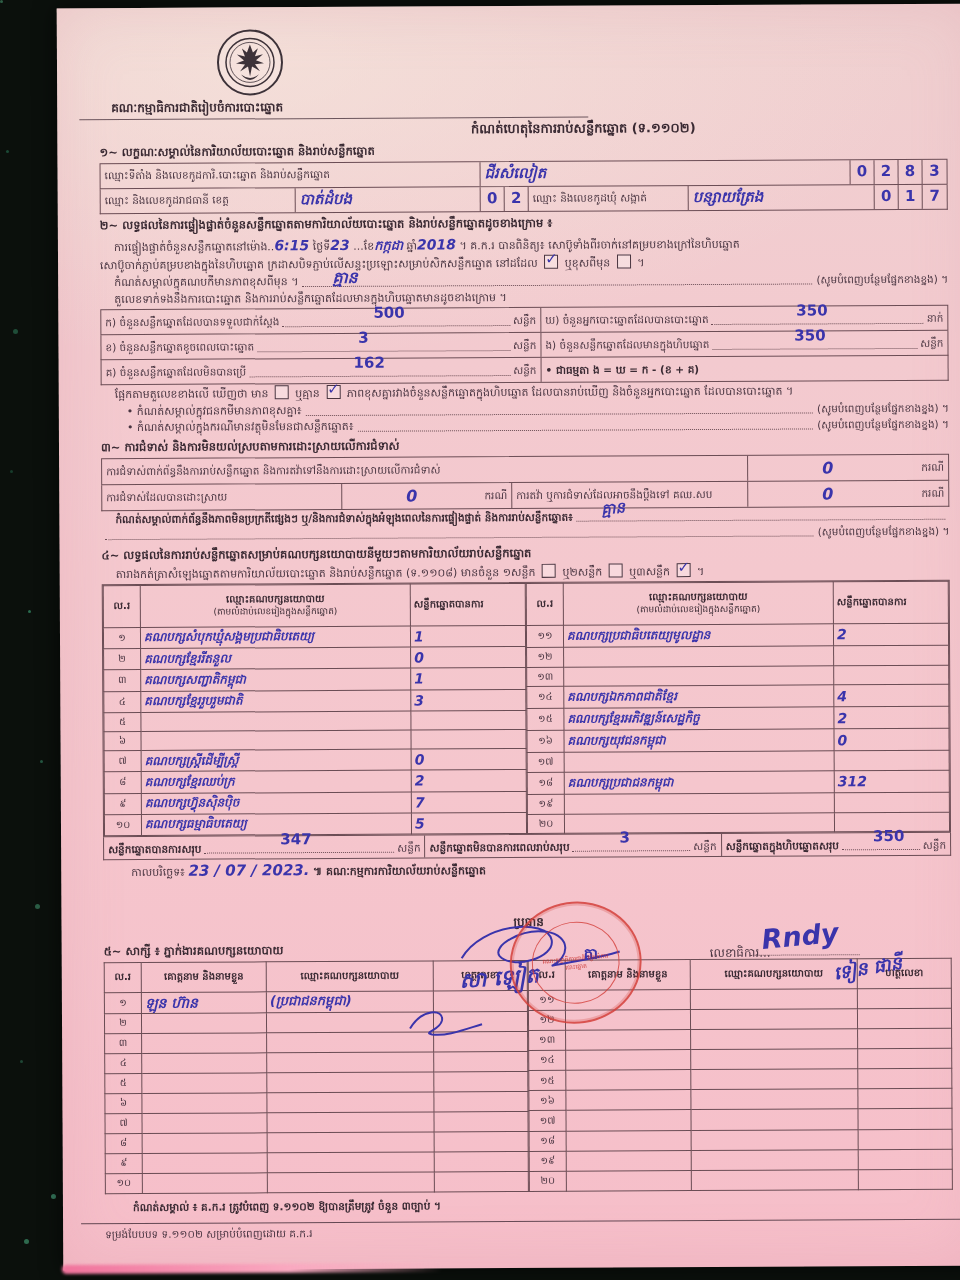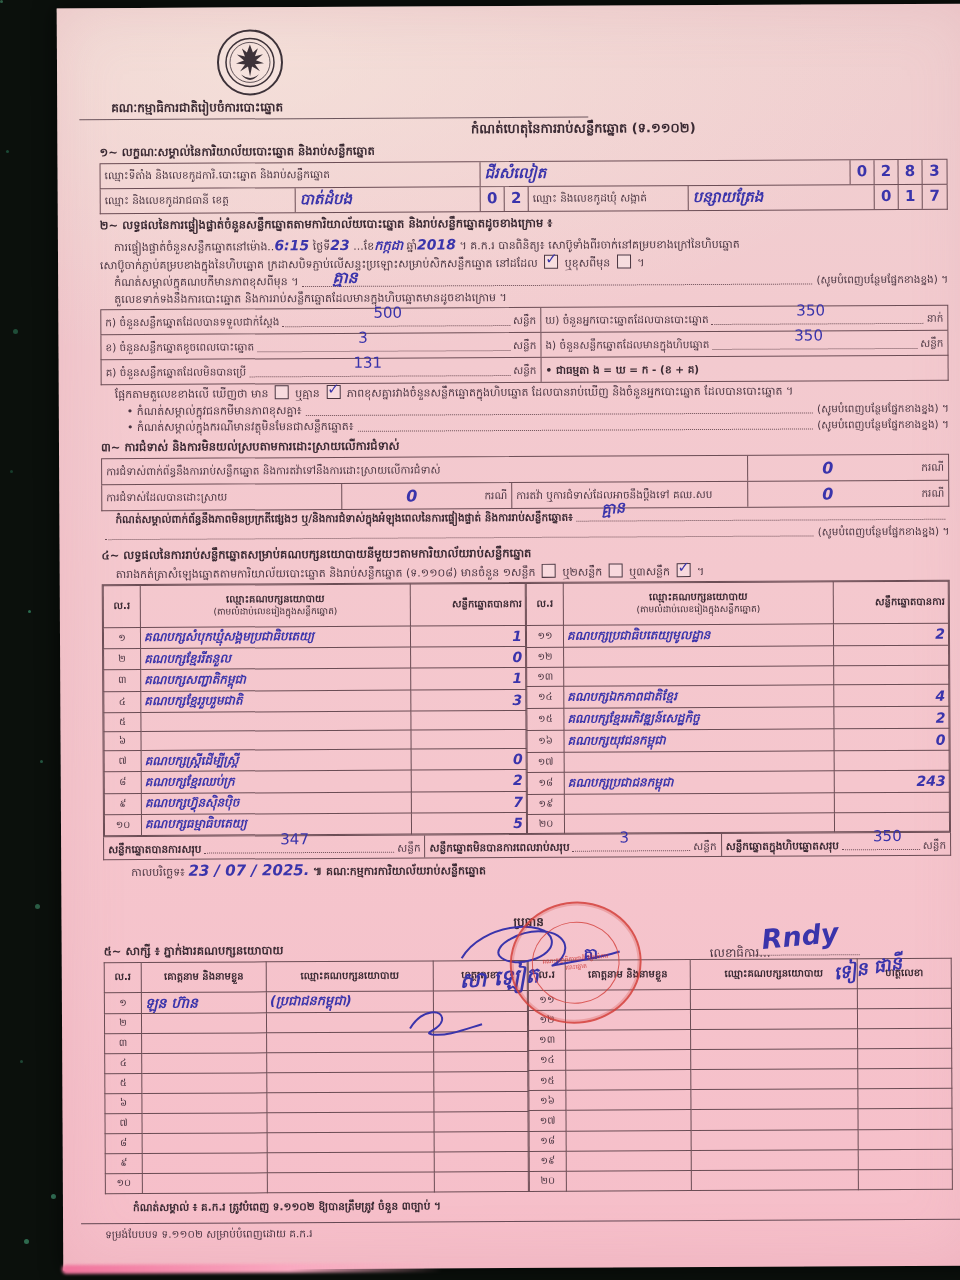--- a/index.html
+++ b/index.html
@@ -35,34 +35,34 @@
   .hr1{border-top:1.5px solid rgba(74,52,62,.8);margin:2px -12px 2px -20px;width:60%;}
   .doc-title{font-weight:bold;font-size:13px;text-align:center;margin:1px 0 3px 120px;color:#3a2a33;}
   .sec-h{font-weight:bold;font-size:11.5px;color:#3a2a33;margin:3px 0 2px 0;}
   
   .frow{display:flex;border:1px solid #6b4d55;border-top:none;}
   .frow.first{border-top:1px solid #6b4d55;}
   .fcell{border-right:1px solid #6b4d55;padding:1px 4px;display:flex;align-items:center;min-height:24px;box-sizing:border-box;}
   .fcell:last-child{border-right:none;}
   .digit{width:24px;justify-content:center;font-size:15px;font-weight:bold;}
   .dots{flex:1;border-bottom:1.4px dotted #6b4d55;margin:0 3px 3px 3px;position:relative;min-width:30px;height:14px;}
-  .dots .val{position:absolute;left:40%;top:-9px;font-size:15px;font-weight:normal;color:#3a34ab;}
+  .dots .val{position:absolute;left:40%;top:-9px;font-size:15px;font-weight:bold;color:#3a34ab;}
   .cb{display:inline-block;width:12px;height:12px;border:1.3px solid #4a3540;vertical-align:-2px;margin:0 3px;position:relative;background:rgba(255,250,248,.35);}
   .cb .ck{position:absolute;left:0px;top:-7px;font-size:15px;color:#3a34ab;font-weight:bold;}
   .para{margin:1px 0;}
   .indent{margin-left:26px;}
   .dotline{border-bottom:1.4px dotted #6b4d55;flex:1;margin:0 4px 3px 4px;height:12px;position:relative;}
   .flexline{display:flex;align-items:flex-end;}
   
   .ptwrap{display:flex;border:1px solid #6b4d55;}
   .ptable{width:50%;border-collapse:collapse;table-layout:fixed;}
   .ptable td,.ptable th{border:1px solid #6b4d55;padding:0 3px;height:18px;overflow:hidden;white-space:nowrap;}
   .ptable th{font-size:10px;font-weight:bold;color:#3a2a33;line-height:1.2;white-space:normal;}
   .ptable .no{width:30px;text-align:center;font-size:10px;}
-  .ptable .votes{width:108px;text-align:right;}
+  .ptable .votes{width:108px;text-align:left;}
   .pname{font-size:12px;}
   .pvote{font-size:14px;font-weight:bold;}
   .sumrow{display:flex;border:1px solid #6b4d55;border-top:none;font-size:10.5px;}
   .sumcell{border-right:1px solid #6b4d55;padding:2px 4px;display:flex;align-items:flex-end;box-sizing:border-box;}
   .sumcell:last-child{border-right:none;}
   
   .abs{position:absolute;}
   .stamp{position:absolute;left:448px;top:896px;width:128px;height:118px;border:2.5px solid rgba(211,63,57,.85);
     border-radius:50%;box-shadow:inset 0 0 0 2px rgba(211,63,57,.25);transform:rotate(-8deg);
     display:flex;align-items:center;justify-content:center;pointer-events:none;}
@@ -172,21 +172,21 @@
         <span class="dots">
             <span class="val">350</span>
           </span>
         <span class="khp small">សន្លឹក</span>
       </div>
     </div>
     <div class="frow">
       <div class="fcell" style="width:52%;">
         <span class="khp small">គ) ចំនួនសន្លឹកឆ្នោតដែលមិនបានប្រើ</span>
         <span class="dots">
-            <span class="val">131</span>
+            <span class="val">162</span>
           </span>
         <span class="khp small">សន្លឹក</span>
       </div>
       <div class="fcell khp bold small" style="flex:1">•  ជាធម្មតា ង = ឃ = ក - (ខ + គ)</div>
     </div>
 
     <div class="para khp" style="margin-left:14px">
       <span>ផ្អែកតាមតួលេខខាងលើ ឃើញថា មាន</span>
       <span class="cb"></span>
       <span>ឬគ្មាន</span>
@@ -366,21 +366,21 @@
 
             <tr>
               <td class="no khp">១៧</td>
               <td class="hw-i pname"></td>
               <td class="votes hw-i pvote"></td>
             </tr>
 
             <tr>
               <td class="no khp">១៨</td>
               <td class="hw-i pname">គណបក្សប្រជាជនកម្ពុជា</td>
-              <td class="votes hw-i pvote">243</td>
+              <td class="votes hw-i pvote">312</td>
             </tr>
 
             <tr>
               <td class="no khp">១៩</td>
               <td class="hw-i pname"></td>
               <td class="votes hw-i pvote"></td>
             </tr>
 
             <tr>
               <td class="no khp">២០</td>
@@ -410,21 +410,21 @@
         <span class="khp bold">សន្លឹកឆ្នោតក្នុងហិបឆ្នោតសរុប</span>
         <span class="dots">
             <span class="val">350</span>
           </span>
         <span class="khp">សន្លឹក</span>
       </div>
     </div>
 
     <div class="para khp" style="margin-left:28px">
       <span>កាលបរិច្ឆេទ៖</span>
-      <span class="hw-i" style="font-size:15px">23 / 07 / 2025.</span>
+      <span class="hw-i" style="font-size:15px">23 / 07 / 2023.</span>
       <span class="bold">៕ គណៈកម្មការការិយាល័យរាប់សន្លឹកឆ្នោត</span>
     </div>
 
     <div style="height:56px"></div>
 
     <div class="sec-h">៥~ សាក្សី ៖ ភ្នាក់ងារគណបក្សនយោបាយ</div>
     <div style="display:flex">
       <table class="wtable">
         <thead>
           <tr style="height:30px">

